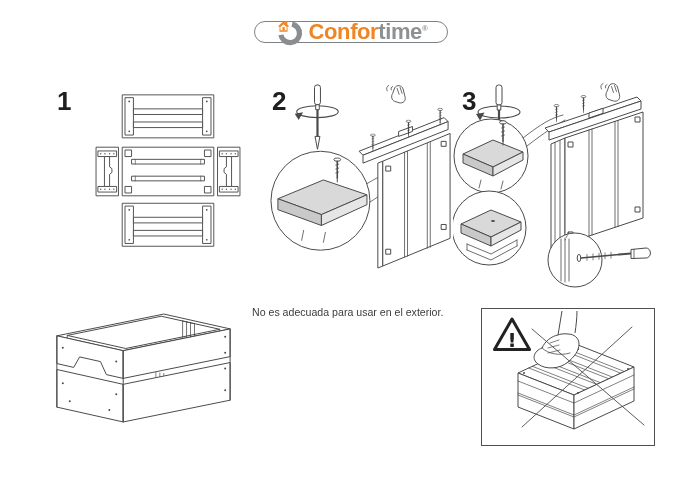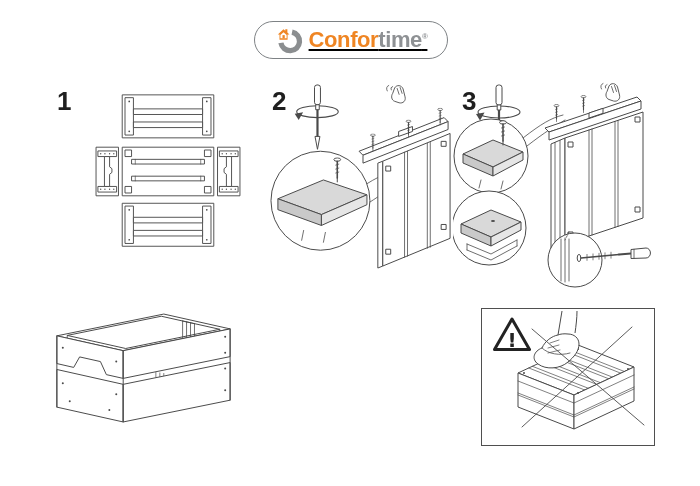--- a/index.html
+++ b/index.html
@@ -10,25 +10,24 @@
     --orange:#ef8523;
     --lgray:#8e9194;
   }
   html,body{margin:0;padding:0;background:#e8e8e8;}
   .sheet{
     position:relative;width:700px;height:486px;background:#ffffff;
     font-family:"Liberation Sans",sans-serif;overflow:hidden;
   }
   
   .logo-pill{
-    position:absolute;left:254px;top:21px;width:194px;height:38px;
+    position:absolute;left:254px;top:21px;width:194px;height:22px;
     border:1.6px solid #7e8285;border-radius:20px;
     display:flex;align-items:center;justify-content:center;gap:4px;
     box-sizing:border-box;
-    text-decoration:underline;
   }
   .logo-text{font-size:22px;font-weight:bold;letter-spacing:-0.4px;line-height:1;}
   .logo-confor{color:var(--orange);}
   .logo-time{color:var(--lgray);}
   .logo-reg{font-size:8px;color:var(--lgray);vertical-align:8px;font-weight:bold;}
   
   .step-num{
     position:absolute;font-size:26px;font-weight:bold;color:#1f1f1f;line-height:1;
   }
   .abs{position:absolute;}
@@ -281,20 +280,21 @@
       <circle class="dot" cx="73" cy="96" r="1"></circle>
         <circle class="dot" cx="66" cy="112" r="1"></circle>
       <circle class="dot" cx="183" cy="38" r="1"></circle>
         <circle class="dot" cx="183" cy="54" r="1"></circle>
       <circle class="dot" cx="183" cy="70" r="1"></circle>
         <circle class="dot" cx="183" cy="92" r="1"></circle>
     </g>
   </svg>
 
   <div class="care">
+    <p>No es adecuada para usar en el exterior.</p>
   </div>
 
   <div class="warnbox">
     <svg width="172" height="136" viewBox="0 0 172 136">
 
       <g>
         <polygon class="fw" points="36,64 92,86 152,58 96,36"></polygon>
         <line class="ln" x1="46.8" y1="59" x2="102.8" y2="81" stroke-width="0.7"></line>
         <line class="ln" x1="50.4" y1="57.3" x2="106.4" y2="79.3" stroke-width="0.7"></line>
         <line class="ln" x1="58.8" y1="53.4" x2="114.8" y2="75.4" stroke-width="0.7"></line>

